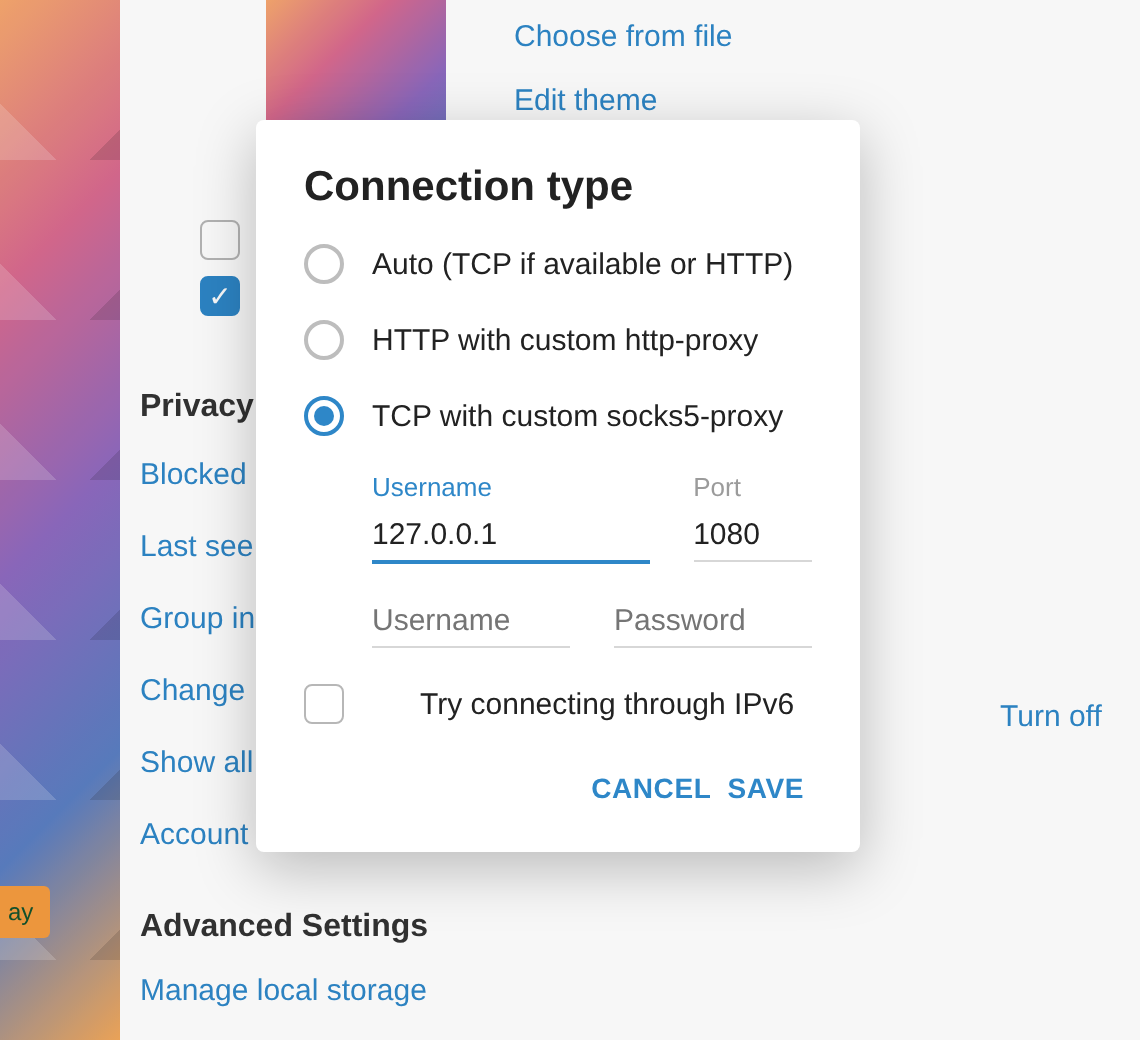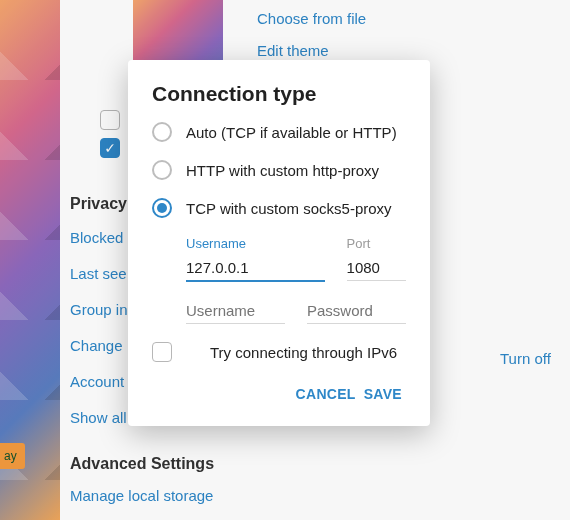--- a/index.html
+++ b/index.html
@@ -69,22 +69,22 @@
       <span class="clabel">Ad</span>
     </div>
   </div>
 
   <div class="privacy">
     <div class="sect-title">Privacy</div>
     <span class="link">Blocked</span>
     <span class="link">Last see</span>
     <span class="link">Group in</span>
     <span class="link">Change</span>
+    <span class="link">Show all</span>
     <span class="link">Account</span>
-    <span class="link">Show all</span>
   </div>
 
   <div class="link side-link">Turn off</div>
 
   <div class="adv">
     <div class="sect-title">Advanced Settings</div>
     <span class="link">Manage local storage</span>
   </div>
 </div>
 

